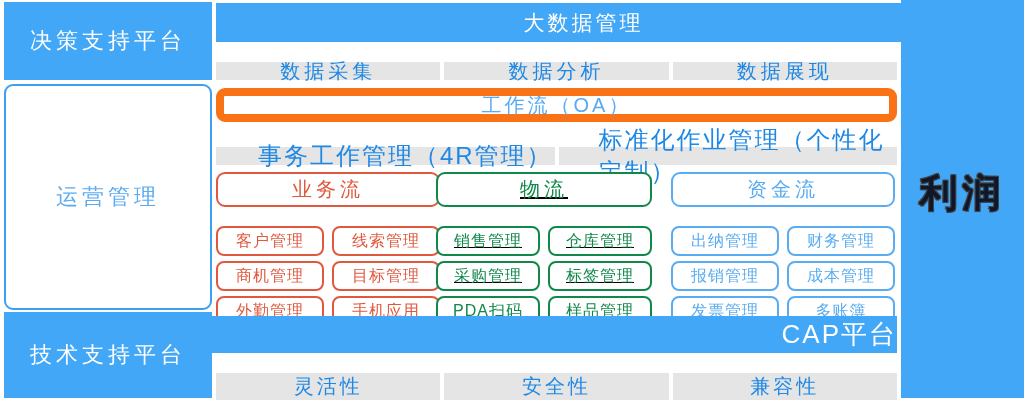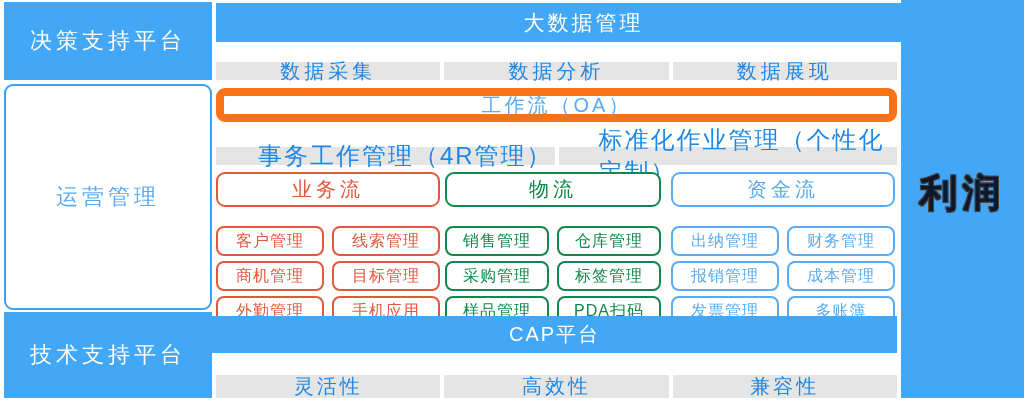--- a/index.html
+++ b/index.html
@@ -49,26 +49,26 @@
   
   .flow{top:172px;}
   .flow-header{height:35px;border:2px solid var(--c);border-radius:9px;box-sizing:border-box;
                background:#fff;color:var(--c);font-size:20px;letter-spacing:4px;
                display:flex;align-items:center;justify-content:center;margin-bottom:19px;}
   .flow-grid{display:grid;grid-template-columns:1fr 1fr;gap:5px 8px;}
   .flow-item{height:30px;border:2px solid var(--c);border-radius:8px;box-sizing:border-box;
              background:#fff;color:var(--c);font-size:16px;letter-spacing:1px;
              display:flex;align-items:center;justify-content:center;white-space:nowrap;}
   .flow-red{left:216px;width:224px;--c:var(--red);}
-  .flow-green{left:445px;width:216px;--c:var(--green);}
+  .flow-green{left:436px;width:216px;text-decoration:underline;--c:var(--green);}
   .flow-blue{left:671px;width:224px;--c:var(--fin);}
 
   
-  .bottom-band{left:212px;top:316px;width:685px;height:37px;font-size:20px;letter-spacing:2px;}
-  .bottom-cells{left:216px;top:357px;width:681px;height:41px;}
+  .bottom-band{left:212px;top:316px;width:685px;height:37px;font-size:26px;letter-spacing:2px;justify-content:flex-end;}
+  .bottom-cells{left:216px;top:357px;width:681px;height:41px;align-items:center;}
   .bottom-cells .gray-cell{letter-spacing:3px;}
 </style>
 </head>
 <body>
 
 <div class="canvas">
 
   <div class="abs center bluefill left-top">
     <span>决策支持平台</span>
   </div>
@@ -112,39 +112,39 @@
     </div>
   </div>
 
   <div class="abs flow flow-green">
     <div class="flow-header">物流</div>
     <div class="flow-grid">
       <div class="flow-item">销售管理</div>
       <div class="flow-item">仓库管理</div>
       <div class="flow-item">采购管理</div>
       <div class="flow-item">标签管理</div>
+      <div class="flow-item">PDA扫码</div>
       <div class="flow-item">样品管理</div>
-      <div class="flow-item">PDA扫码</div>
     </div>
   </div>
 
   <div class="abs flow flow-blue">
     <div class="flow-header">资金流</div>
     <div class="flow-grid">
       <div class="flow-item">出纳管理</div>
       <div class="flow-item">财务管理</div>
       <div class="flow-item">报销管理</div>
       <div class="flow-item">成本管理</div>
       <div class="flow-item">发票管理</div>
       <div class="flow-item">多账簿</div>
     </div>
   </div>
 
   <div class="abs center bluefill bottom-band">
     <span>CAP平台</span>
   </div>
   <div class="abs cells-row bottom-cells">
     <div class="gray-cell">灵活性</div>
-    <div class="gray-cell">高效性</div>
+    <div class="gray-cell">安全性</div>
     <div class="gray-cell">兼容性</div>
   </div>
 
 </div>
 
 </body></html>

